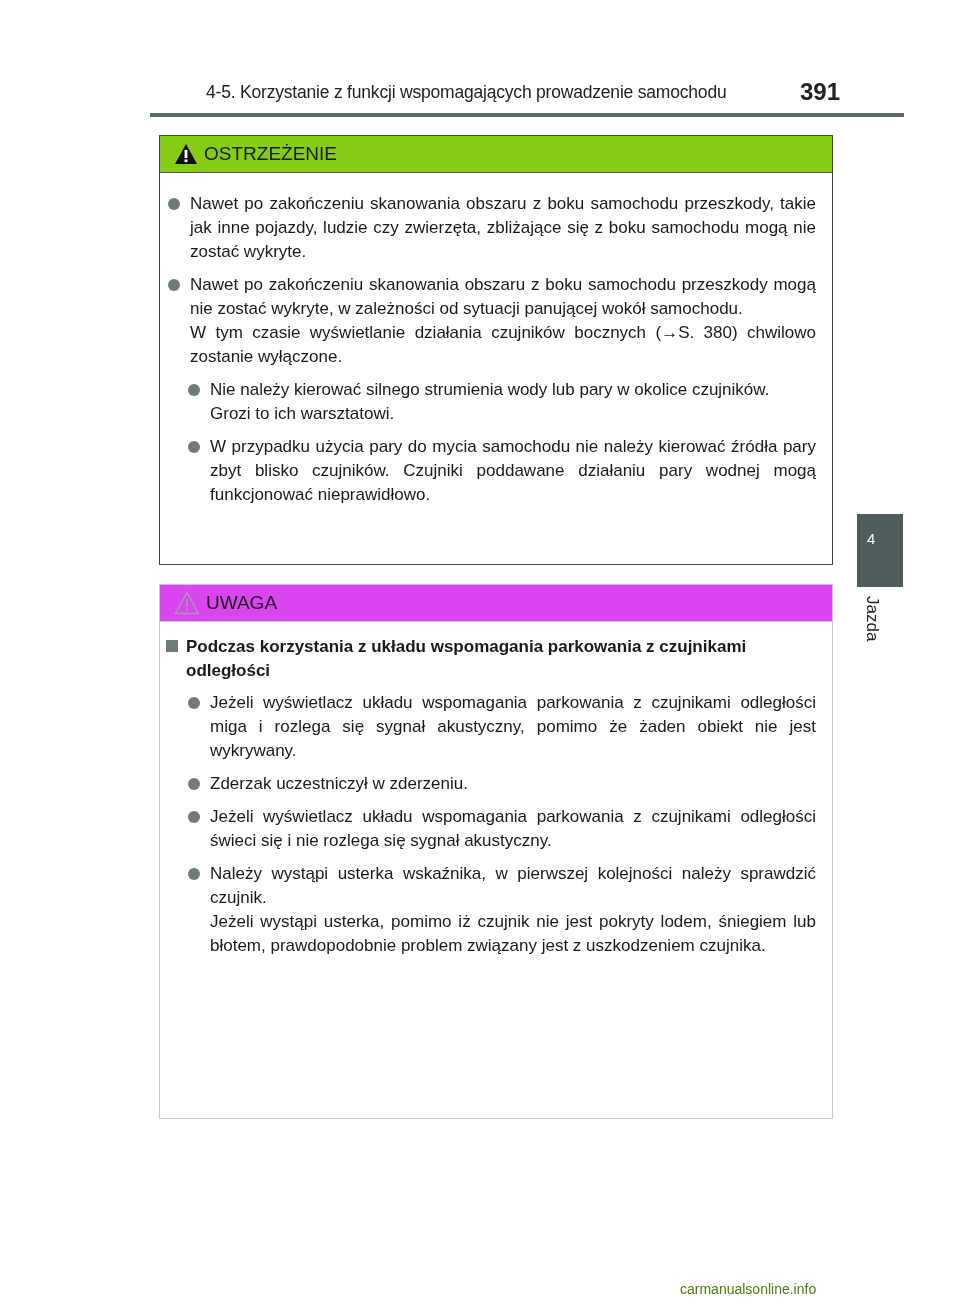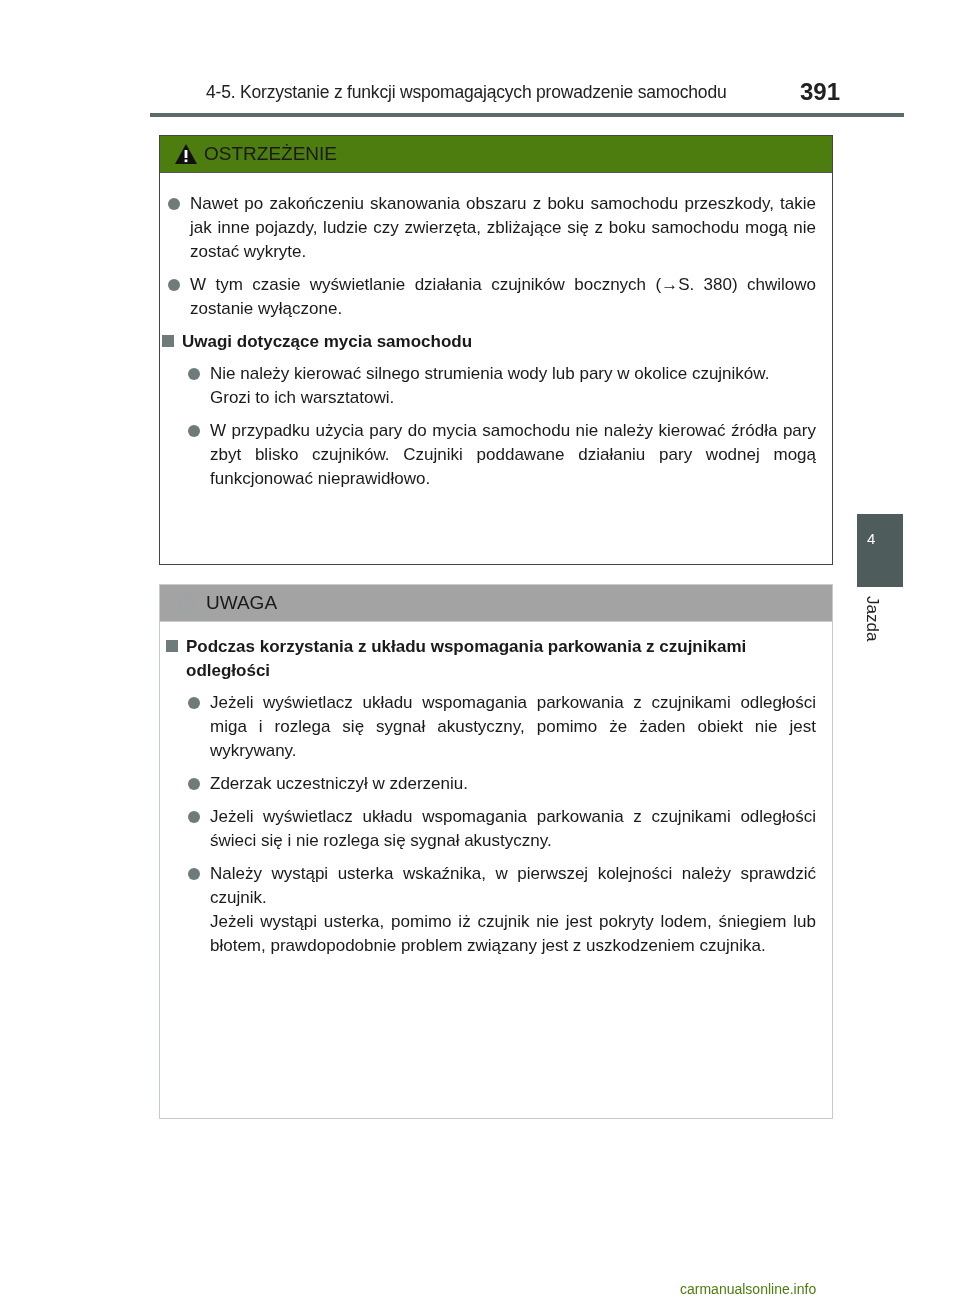--- a/index.html
+++ b/index.html
@@ -5,22 +5,22 @@
   html, body { margin:0; padding:0; }
   body { width:960px; height:1313px; background:#ffffff; position:relative; overflow:hidden;
          font-family:"Liberation Sans", sans-serif; color:#1a1a1a; }
   .header-title { position:absolute; left:206px; top:82px; font-size:17.5px; letter-spacing:-0.2px; color:#222; }
   .page-num { position:absolute; left:800px; top:78px; font-size:24px; font-weight:bold; color:#222; }
   .header-rule { position:absolute; left:150px; top:113px; width:754px; height:4px; background:#5b6a6a; }
   .box { position:absolute; left:159px; width:674px; box-sizing:border-box; }
   .warn-box { top:135px; height:430px; border:1.5px solid #444; }
   .caut-box { top:584px; height:535px; border:1.5px solid #c6cccc; }
   .box-head { height:36px; display:flex; align-items:center; padding-left:14px; font-size:19px; }
-  .warn-box .box-head { background:#4d7c0f; border-bottom:1.5px solid #555; }
-  .caut-box .box-head { background:#a3a3a3; border-bottom:1.5px solid #c6cccc; }
+  .warn-box .box-head { background:#84cc16; border-bottom:1.5px solid #555; }
+  .caut-box .box-head { background:#d946ef; border-bottom:1.5px solid #c6cccc; }
   .box-head svg { margin-right:6px; }
   .box-body { padding:11px 16px 0 6px; font-size:17px; line-height:24px; }
   .bullet { position:relative; padding-left:24px; margin-bottom:9px; text-align:justify;margin-top:8px; }
   .bullet .dot { position:absolute; left:2px; top:6px; width:12px; height:12px; border-radius:50%; background:#6f7a7a; }
   .bullet p { margin:0; text-align:justify; }
   .section { position:relative; padding-left:20px; font-weight:bold; margin-bottom:6px; }
   .section .sq { position:absolute; left:0; top:5px; width:12px; height:12px; background:#6f7a7a; }
   .para { padding-left:20px; margin-bottom:9px; text-align:justify; }
   .sub { padding-left:20px; }
   .side-tab { position:absolute; left:857px; top:514px; width:46px; height:73px; background:#4f5c5c; }
@@ -44,25 +44,22 @@
     </svg>
     <span>OSTRZEŻENIE</span>
   </div>
   <div class="box-body">
     <div class="bullet">
       <span class="dot"></span>
       <p>Nawet po zakończeniu skanowania obszaru z boku samochodu przeszkody, takie jak inne pojazdy, ludzie czy zwierzęta, zbliżające się z boku samochodu mogą nie zostać wykryte.</p>
     </div>
     <div class="bullet">
       <span class="dot"></span>
+      <p>Nawet po zakończeniu skanowania obszaru z boku samochodu przeszkody mogą nie zostać wykryte, w zależności od sytuacji panującej wokół samochodu.</p>
       <p>W tym czasie wyświetlanie działania czujników bocznych (→S. 380) chwilowo zostanie wyłączone.</p>
-    </div>
-    <div class="section" style="margin-left:-4px">
-      <span class="sq"></span>
-      <span>Uwagi dotyczące mycia samochodu</span>
     </div>
     <div class="sub">
       <div class="bullet">
         <span class="dot"></span>
         <p>Nie należy kierować silnego strumienia wody lub pary w okolice czujników.</p>
         <p>Grozi to ich warsztatowi.</p>
       </div>
       <div class="bullet">
         <span class="dot"></span>
         <p>W przypadku użycia pary do mycia samochodu nie należy kierować źródła pary zbyt blisko czujników. Czujniki poddawane działaniu pary wodnej mogą funkcjonować nieprawidłowo.</p>

